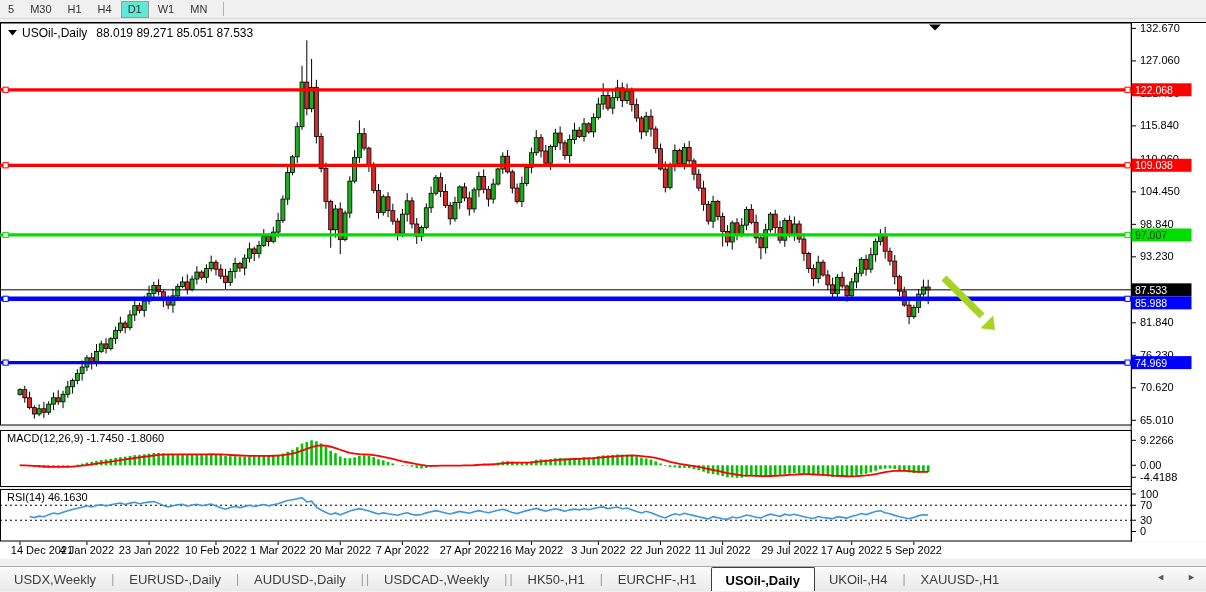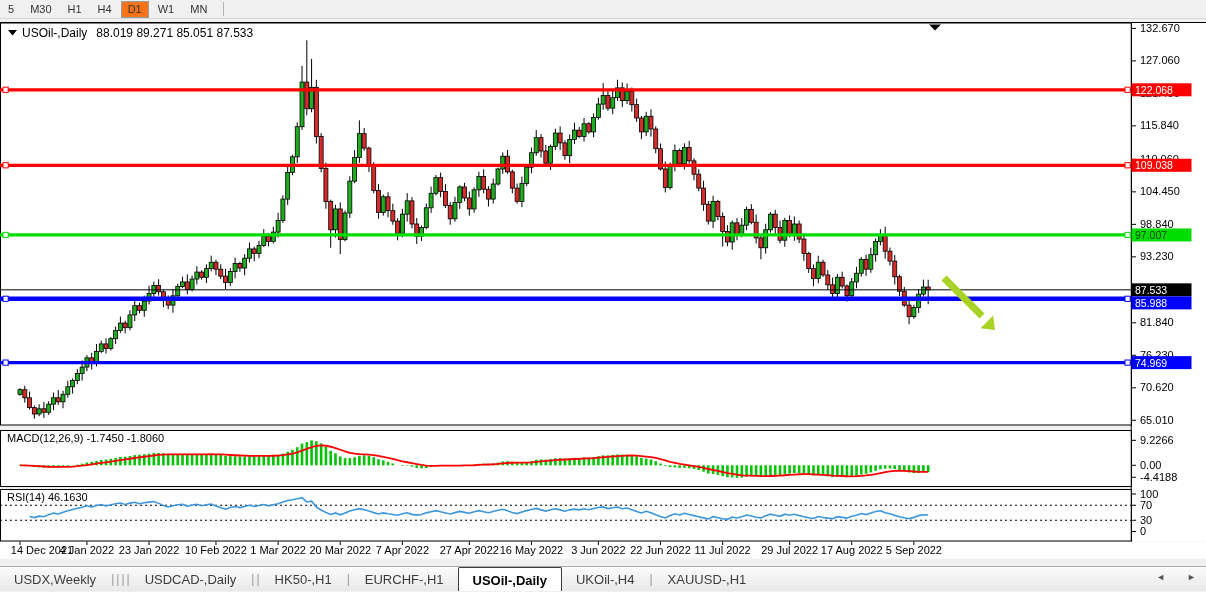--- a/index.html
+++ b/index.html
@@ -12,21 +12,21 @@
   
   #tf-toolbar{
     position:absolute;top:0;left:0;width:1206px;height:18px;
     background:#f0f0f0;border-bottom:1px solid #d9d9d9;
     display:flex;align-items:center;font-size:11px;color:#333;
   }
   .tf-btn{
     padding:1px 6px;margin:0 1px;border:1px solid transparent;cursor:default;
     line-height:13px;
   }
-  .tf-btn.active{background:#f97316;border:1px solid #9a9a9a;box-shadow:inset 0 0 1px #bbb;}
+  .tf-btn.active{background:#5eead4;border:1px solid #9a9a9a;box-shadow:inset 0 0 1px #bbb;}
   .tf-sep{width:1px;height:14px;background:#b4b4b4;margin:0 8px;}
   
   #chart-svg{position:absolute;top:22px;left:0;font-family:"Liberation Sans","DejaVu Sans",sans-serif;}
   #chart-svg text{font-family:"Liberation Sans","DejaVu Sans",sans-serif;}
   
   #tab-bar{
     position:absolute;top:566px;left:0;width:1206px;height:24px;
     border-top:1px solid #aaa;
     background:linear-gradient(#fbfbfb,#e9e9e9);
     display:flex;align-items:stretch;font-size:13px;color:#3c3c3c;
@@ -767,24 +767,26 @@
   <polygon points="8,30 17,30 12.5,35.5" fill="#000"></polygon>
   <text x="22" y="37" font-size="12" fill="#000"><tspan>USOil-,Daily</tspan><tspan dx="9">88.019 89.271 85.051 87.533</tspan></text>
 
   <text x="7" y="442" font-size="11" fill="#000">MACD(12,26,9) -1.7450 -1.8060</text>
   <text x="7" y="501" font-size="11" fill="#000">RSI(14) 46.1630</text>
 </svg>
 
 <div id="tab-bar">
     <div class="tab">USDX,Weekly</div>
     <div class="tab-sep">|</div>
+    <div class="tab">EURUSD-,Daily</div>
+    <div class="tab-sep">|</div>
+    <div class="tab">AUDUSD-,Daily</div>
     <div class="tab-sep">|</div>
     <div class="tab-sep">|</div>
-    <div class="tab-sep">|</div>
-    <div class="tab">USDCAD-,Daily</div>
+    <div class="tab">USDCAD-,Weekly</div>
     <div class="tab-sep">|</div>
     <div class="tab-sep">|</div>
     <div class="tab">HK50-,H1</div>
     <div class="tab-sep">|</div>
     <div class="tab">EURCHF-,H1</div>
     <div class="tab active">USOil-,Daily</div>
     <div class="tab">UKOil-,H4</div>
     <div class="tab-sep">|</div>
     <div class="tab">XAUUSD-,H1</div>
   </div>

